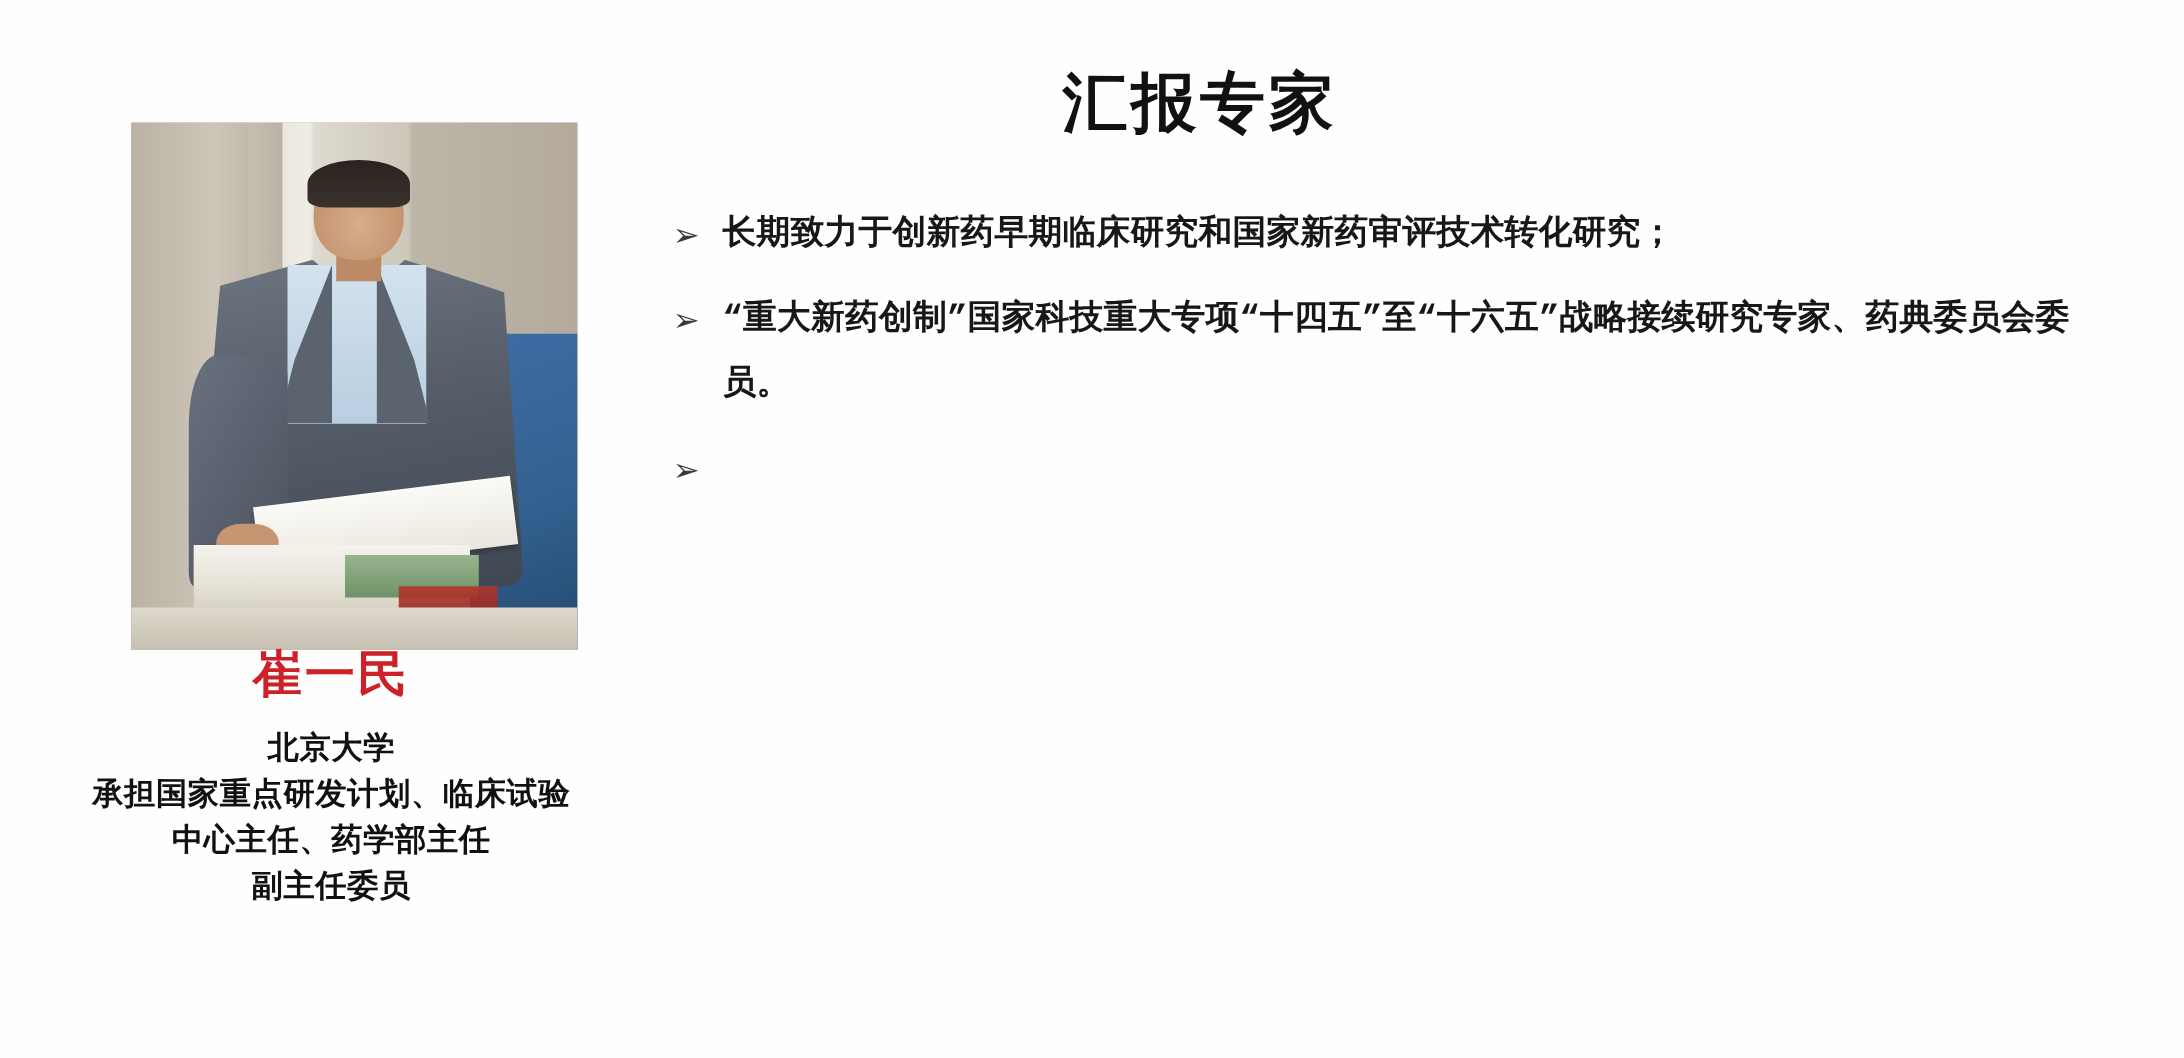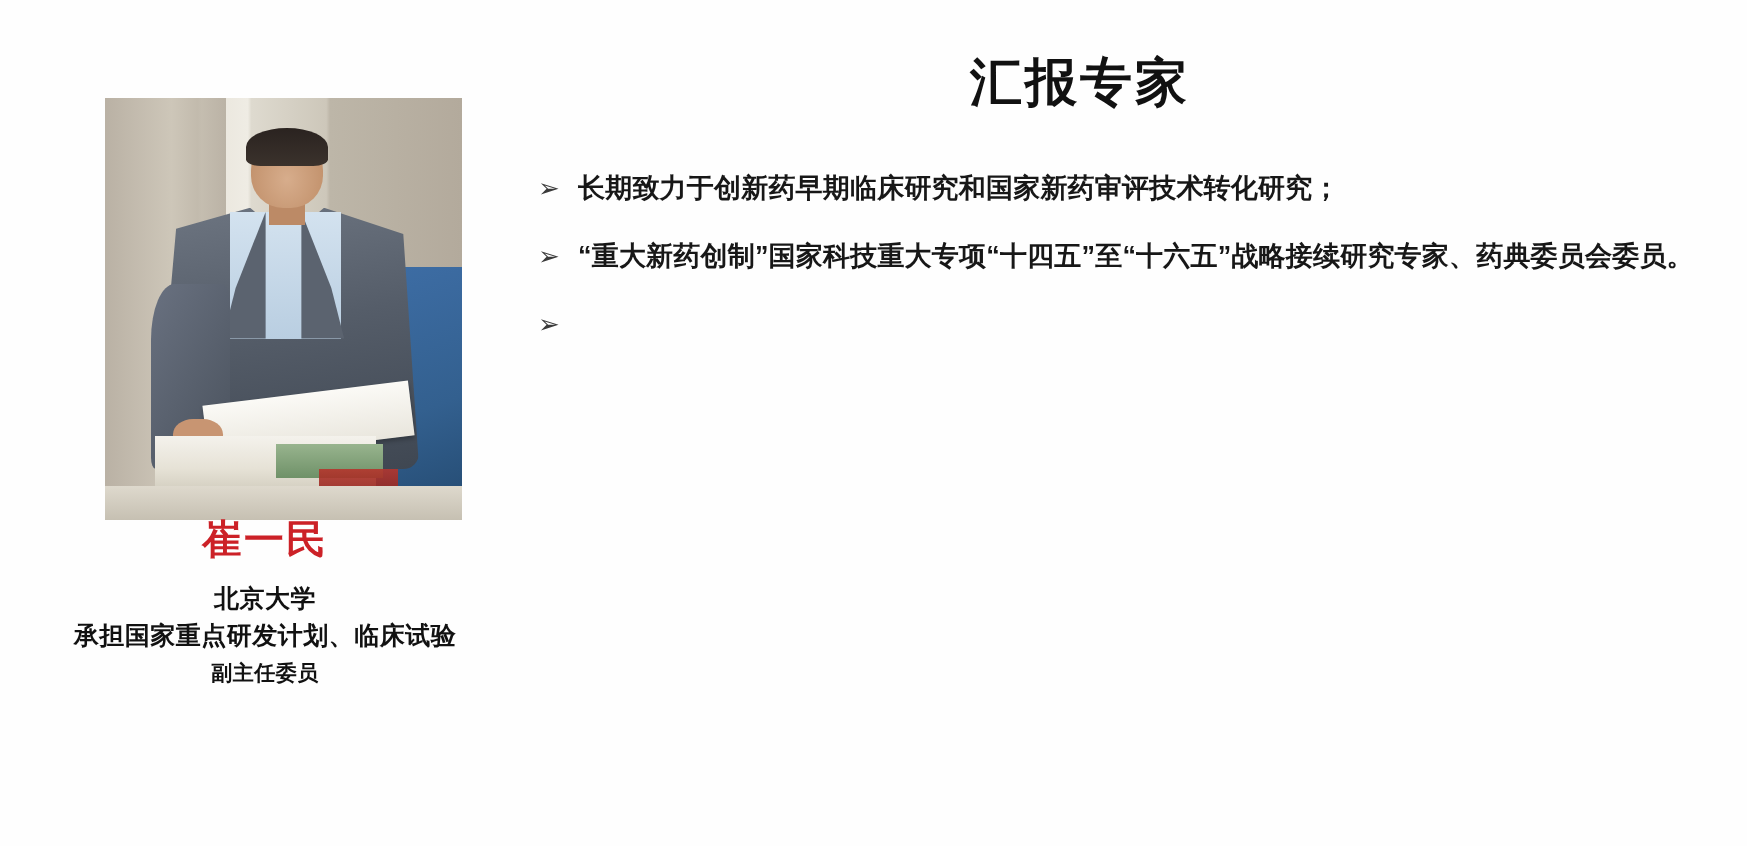--- a/index.html
+++ b/index.html
@@ -135,33 +135,33 @@
     text-align:center;
     color:#111;
   }
   .affil div{
     font-size:25px;
     font-weight:bold;
     line-height:37px;
     letter-spacing:.5px;
     white-space:nowrap;
   }
-  .affil div.last{ font-size:21px; }
+  .affil div.last{ font-size:25px; }
 
   
   .right-col{
     position:absolute;
     left:530px; top:0;
     width:1217px; height:846px;
   }
   .title{
     position:absolute;
     left:320px; top:48px;
     width:340px;
-    text-align:right;
+    text-align:left;
     font-size:52px;
     font-weight:bold;
     letter-spacing:3px;
     color:#111;
   }
   .bullets{
     position:absolute;
     left:-30px; top:162px;
     width:1210px;
   }
@@ -177,21 +177,21 @@
     letter-spacing:.2px;
   }
   .bullet .marker{
     position:absolute;
     left:38px; top:0;
     font-size:26px;
     font-weight:normal;
     color:#3a3a3a;
     line-height:52px;
   }
-  .bullet .txt{ display:block; }
+  .bullet .txt{ display:block;font-family:Liberation Mono, monospace; }
   .bullet-3 .txt{ max-width:1000px; }
 </style>
 </head>
 <body>
 
 <div class="slide">
 
   <div class="left-col">
 
     <div class="portrait-frame">
@@ -212,20 +212,21 @@
       <div class="ph-bookgreen"></div>
       <div class="ph-red"></div>
       <div class="ph-tablecloth"></div>
     </div>
 
     <div class="name">崔一民</div>
 
     <div class="affil">
       <div>北京大学</div>
       <div>承担国家重点研发计划、临床试验</div>
+      <div>中心主任、药学部主任</div>
       <div class="last">副主任委员</div>
     </div>
   </div>
 
   <div class="right-col">
 
     <div class="title">汇报专家</div>
 
     <div class="bullets">
 

